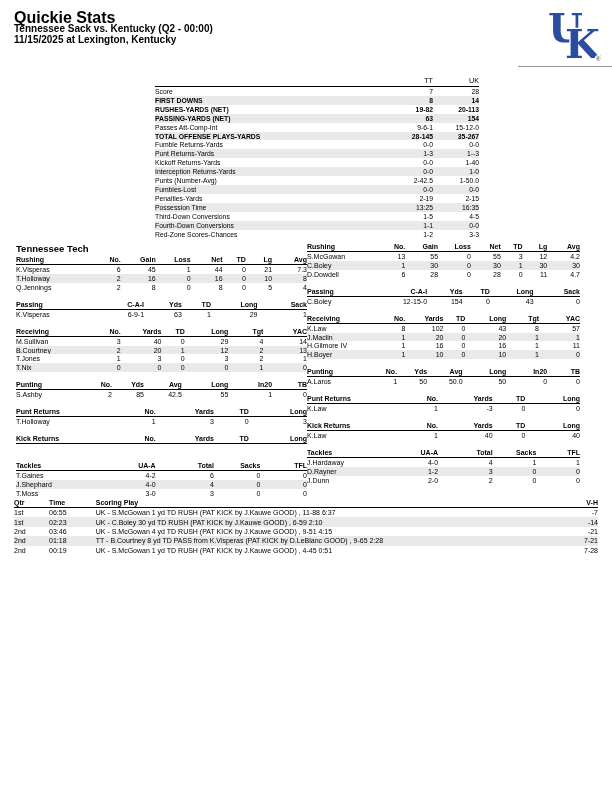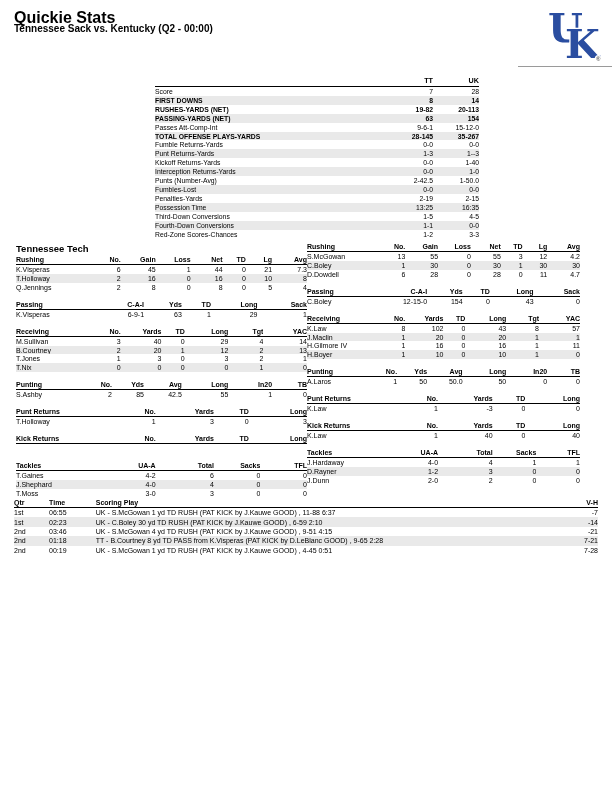--- a/index.html
+++ b/index.html
@@ -13,21 +13,21 @@
   .hdr .t2 .status{}
   .hdr .t3{font-size:10px;}
 
   
   .logo{position:absolute;top:8px;right:10px;width:56px;height:54px;}
   .logo-rule{position:absolute;top:66px;right:0px;width:94px;height:0;border-top:1.2px solid #9a9a9a;}
 
   
   table{border-collapse:collapse;}
   .summary{position:absolute;top:76px;left:155px;width:324px;font-size:6.8px;table-layout:fixed;}
-  .summary th{font-size:7.2px;font-weight:bold;border-bottom:1.4px solid #000;padding:0 0 1px 0;}
+  .summary th{font-size:7.2px;font-weight:normal;border-bottom:1.4px solid #000;padding:0 0 1px 0;}
   .summary td{padding:1px 0 0.5px 0;line-height:7.4px;}
   .summary .lbl{text-align:left;}
   .summary .num{width:46px;text-align:right;}
   .summary tr.shade{background:var(--shade);}
   .summary tr.b td{font-weight:bold;}
 
   
   .teams{position:absolute;top:243px;left:16px;width:584px;display:flex;justify-content:flex-start;}
   .teamcol{width:291px;}
   .teamcol.rightcol{width:273px;}
@@ -48,20 +48,21 @@
              paint-order:stroke;stroke:#fff;stroke-width:2.6px;}
 </style>
 </head>
 <body>
 
 <div class="page">
 
   <div class="hdr">
     <div class="t1">Quickie Stats</div>
     <div class="t2"><span>Tennessee Sack vs. Kentucky </span><span class="status">(Q2 - 00:00)</span></div>
+    <div class="t3">11/15/2025 at Lexington, Kentucky</div>
   </div>
 
   <svg class="logo" viewBox="0 0 56 54">
     <text x="2" y="34" font-size="40" fill="var(--logo-blue)">U</text>
     <text x="19" y="50" font-size="40" fill="var(--logo-blue)">K</text>
     <text x="50" y="53" font-size="6" fill="#666" stroke="none" style="font-family:'Liberation Sans',sans-serif">®</text>
   </svg>
   <div class="logo-rule"></div>
 
   <table class="summary">

